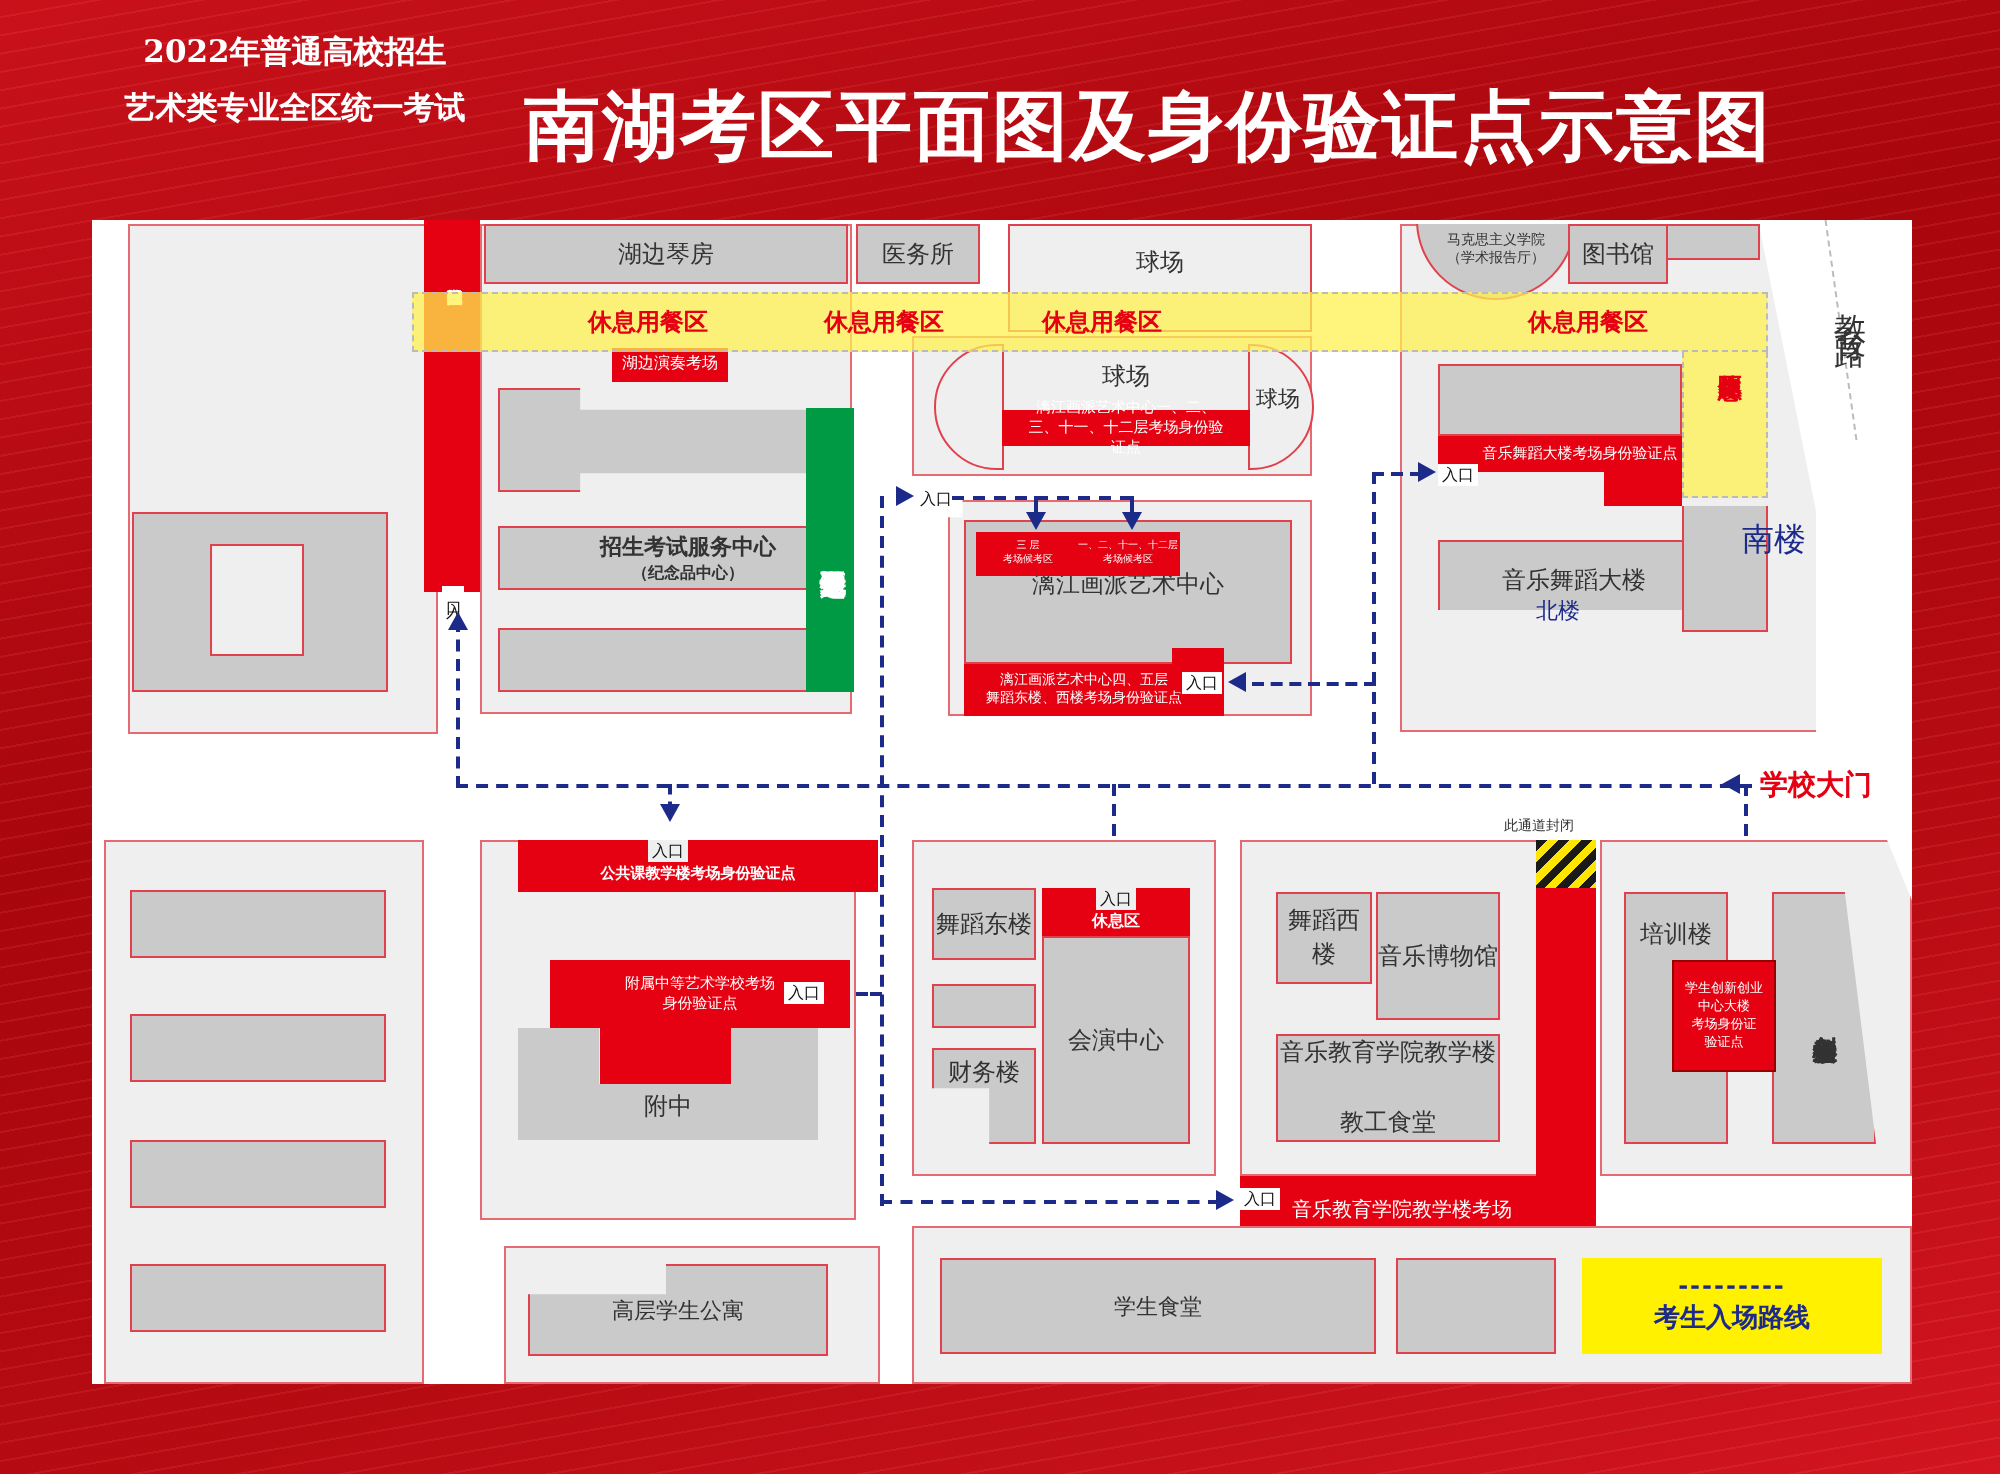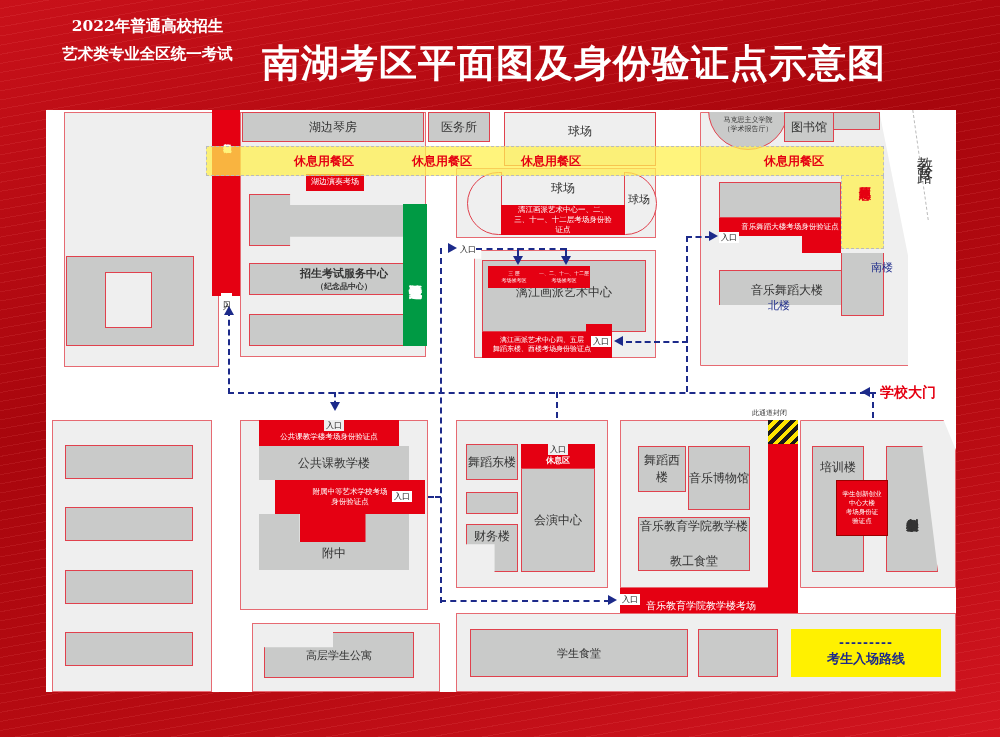--- a/index.html
+++ b/index.html
@@ -66,42 +66,42 @@
 
     <div class="zone" style="left:458px;top:2px;width:152px;height:54px;border-color:#e0414d;display:flex;justify-content:center;padding-top:10px;font-size:12px;color:#333;">
       <span>球场</span>
     </div>
 
     <div class="zone" style="left:410px;top:58px;width:200px;height:70px;"></div>
     <div class="abs" style="left:421px;top:62px;width:190px;height:63px;border:1.5px solid #e0414d;border-radius:32px;background:#efefef;"></div>
     <div class="abs" style="left:455px;top:62px;width:124px;height:63px;background:#efefef;border-left:1.5px solid #e0414d;border-right:1.5px solid #e0414d;"></div>
     <div class="abs" style="left:455px;top:62px;width:124px;height:33px;display:flex;align-items:center;justify-content:center;font-size:12px;color:#333;">球场</div>
     <div class="abs" style="left:582px;top:82px;font-size:11px;color:#333;">球场</div>
-    <div class="red" style="left:455px;top:95px;width:124px;height:30px;font-size:7.5px;padding:0 10px;">漓江画派艺术中心一、二、三、十一、十二层考场身份验证点</div>
+    <div class="red" style="left:455px;top:95px;width:124px;height:18px;font-size:7.5px;padding:0 10px;">漓江画派艺术中心一、二、三、十一、十二层考场身份验证点</div>
 
     <div class="zone" style="left:654px;top:2px;width:230px;height:254px;border-radius:0 0 12px 0;clip-path:polygon(0 0,78% 0,100% 100%,0 100%);"></div>
     <div class="abs" style="left:662px;top:-40px;width:80px;height:80px;border-radius:50%;background:#c9cac9;border:1.5px solid #e0414d;clip-path:inset(42px 0 0 0);"></div>
     <div class="abs" style="left:662px;top:6px;width:80px;text-align:center;font-size:7px;color:#333;line-height:9px;">
       <div>马克思主义学院</div>
       <div>（学术报告厅）</div>
     </div>
     <div class="bldg" style="left:738px;top:2px;width:50px;height:30px;clip-path:polygon(0 0,100% 0,100% 100%,0 100%);">
       <span>图书馆</span>
     </div>
     <div class="bldg" style="left:788px;top:2px;width:46px;height:18px;border-left:none;"></div>
 
     <div class="bldg" style="left:673px;top:72px;width:122px;height:36px;"></div>
     <div class="red" style="left:673px;top:108px;width:122px;height:18px;font-size:7.5px;padding-left:20px;">音乐舞蹈大楼考场身份验证点</div>
     <div class="red" style="left:756px;top:126px;width:39px;height:17px;"></div>
     <div class="entry" style="left:673px;top:122px;">入口</div>
     <div class="bldg" style="left:673px;top:160px;width:165px;height:46px;clip-path:polygon(0 0,100% 0,100% 100%,75% 100%,75% 76%,0 76%);"></div>
     <div class="bldg" style="left:795px;top:143px;width:43px;height:63px;border-top:none;"></div>
     <div class="abs" style="left:705px;top:172px;font-size:12px;color:#333;">音乐舞蹈大楼</div>
     <div class="abs" style="left:722px;top:188px;font-size:11px;color:#1c2a8a;">北楼</div>
-    <div class="abs" style="left:825px;top:150px;font-size:11px;color:#1c2a8a;">南楼</div>
+    <div class="abs" style="left:825px;top:150px;font-size:16px;color:#1c2a8a;">南楼</div>
 
     <div class="yellow" style="left:160px;top:36px;width:678px;height:30px;"></div>
     <div class="yellow" style="left:795px;top:66px;width:43px;height:73px;border-top:none;"></div>
     <div class="ylabel" style="left:248px;top:43px;">休息用餐区</div>
     <div class="ylabel" style="left:366px;top:43px;">休息用餐区</div>
     <div class="ylabel" style="left:475px;top:43px;">休息用餐区</div>
     <div class="ylabel" style="left:718px;top:43px;">休息用餐区</div>
     <div class="ylabel vtext" style="left:810px;top:68px;">休息用餐区</div>
 
     <div class="abs" style="left:862px;top:0;width:48px;height:582px;background:#fff;"></div>
@@ -157,25 +157,22 @@
 
     <div class="abs" style="left:834px;top:274px;font-size:14px;font-weight:bold;color:#e50012;">学校大门</div>
 
     <div class="zone" style="left:6px;top:310px;width:160px;height:272px;"></div>
     <div class="bldg" style="left:19px;top:335px;width:128px;height:34px;"></div>
     <div class="bldg" style="left:19px;top:397px;width:128px;height:34px;"></div>
     <div class="bldg" style="left:19px;top:460px;width:128px;height:34px;"></div>
     <div class="bldg" style="left:19px;top:522px;width:128px;height:34px;"></div>
 
     <div class="zone" style="left:194px;top:310px;width:188px;height:190px;"></div>
-    <div class="red" style="left:213px;top:310px;width:140px;height:26px;font-size:7.5px;padding-top:8px;">公共课教学楼考场身份验证点</div>
+    <div class="red" style="left:213px;top:310px;width:180px;height:26px;font-size:7.5px;padding-top:8px;font-weight:bold;">公共课教学楼考场身份验证点</div>
     <div class="entry" style="left:278px;top:310px;background:#efefef;">入口</div>
-    <div class="bldg" style="left:213px;top:336px;width:150px;height:34px;border:none;">
-      <span>公共课教学楼</span>
-    </div>
     <div class="red" style="left:213px;top:370px;width:150px;height:34px;font-size:7.5px;white-space:pre-line;margin-left:16px;">附属中等艺术学校考场
 身份验证点</div>
     <div class="red" style="left:254px;top:404px;width:66px;height:28px;"></div>
     <div class="entry" style="left:346px;top:381px;">入口</div>
     <div class="bldg" style="left:213px;top:404px;width:150px;height:56px;border:none;clip-path:polygon(0 0,27% 0,27% 50%,71% 50%,71% 0,100% 0,100% 100%,0 100%);align-items:flex-end;padding-bottom:8px;">
       <span>附中</span>
     </div>
 
     <div class="zone" style="left:410px;top:310px;width:152px;height:168px;"></div>
     <div class="bldg" style="left:420px;top:334px;width:52px;height:36px;">

